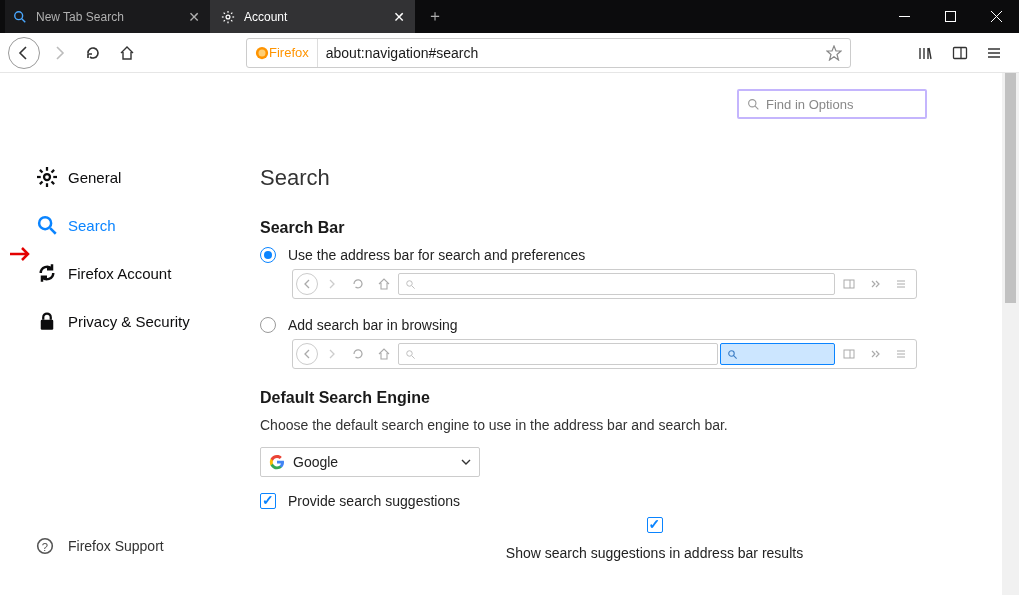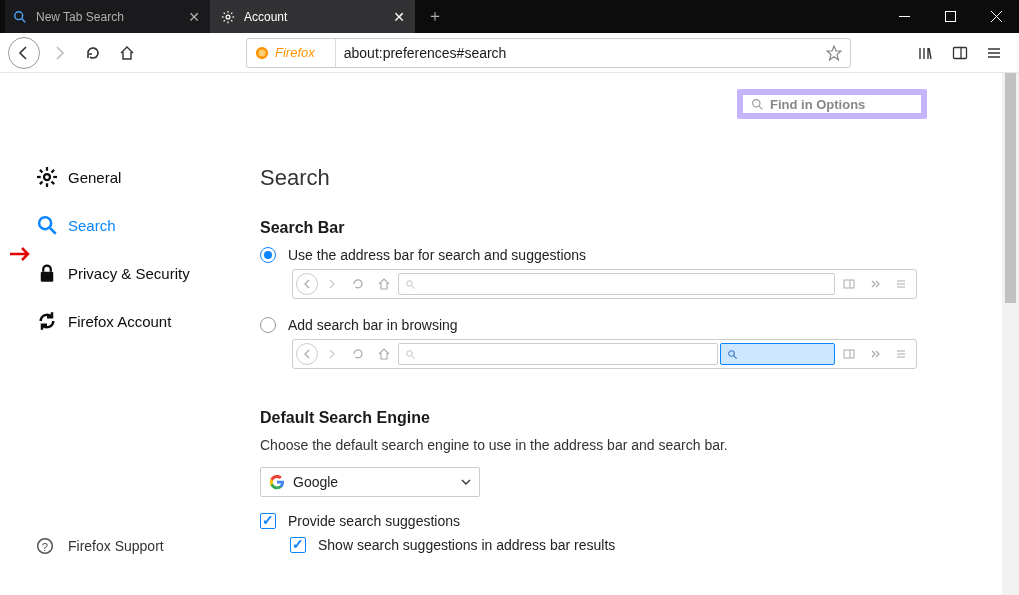--- a/index.html
+++ b/index.html
@@ -15,54 +15,54 @@
   .tab-sep { width:5px; background:#0c0c0d;}
   .newtab { width:40px; background:#0c0c0d; display:flex; align-items:center; justify-content:center; color:#b0b0b0; font-size:16px;}
   .window-controls { margin-left:auto; display:flex; }
   .window-controls div { width:46px; display:flex; align-items:center; justify-content:center; color:#fff;}
   
   .navbar { height:40px; background:#fff; border-bottom:1px solid #e6e6e6; display:flex; align-items:center; padding:0 8px; gap:4px;}
   .navbtn { width:30px; height:30px; display:flex; align-items:center; justify-content:center; color:#555; border-radius:4px;}
   .navbtn.circle { border:1px solid #9a9a9a; border-radius:50%; width:32px;height:32px;}
   .navbtn.disabled { color:#bcbcbc;}
   .urlbar { flex:0 0 605px; margin-left:100px; height:30px; border:1px solid #ccc; border-radius:3px; display:flex; align-items:center; padding:0 8px; font-size:14px; color:#333; background:#fff;}
-  .urlbar .ff-identity{display:flex;align-items:center;gap:6px;color:#ff9400;font-size:13px;padding-right:20px;border-right:1px solid #ddd;height:100%;font-style:italic;}
+  .urlbar .ff-identity{display:flex;align-items:center;gap:0;color:#ff9400;font-size:13px;padding-right:8px;border-right:1px solid #ddd;height:100%;}
   .urlbar .url-text{padding-left:8px;color:#1a1a1a;}
   .urlbar .star{margin-left:auto;color:#888;}
   .right-icons{margin-left:auto;display:flex;gap:0px;}
   .right-icons .navbtn{width:34px;}
   
   .content { position:absolute; top:73px; left:0; right:0; bottom:0; background:#fff; display:flex;}
   .sidebar { width:260px; padding-top:80px; padding-left:36px; position:relative;}
   .sidebar-item{display:flex;align-items:center;gap:10px;height:48px;font-size:15px;color:#0c0c0d;cursor:pointer;}
   .sidebar-item.active{color:#0a84ff;}
   .sidebar-item .icon{width:22px;height:22px;display:flex;align-items:center;justify-content:center;}
   .sidebar-footer{position:absolute;bottom:40px;left:36px;display:flex;align-items:center;gap:14px;font-size:14px;color:#333;}
   .red-arrow{position:absolute;}
   .arrow1{left:10px;top:173px;}
   .main { flex:1; padding-top:22px; padding-left:0px; position:relative; overflow:hidden;}
-  .find-box{position:absolute;top:16px;right:92px;width:190px;height:30px;border:6px solid #c4b5fd;border-radius:2px;display:flex;align-items:center;padding:0 8px;color:#888;font-size:13px;gap:6px;background:#fff;font-weight:bold;}
+  .find-box{position:absolute;top:16px;right:92px;width:190px;height:30px;border:2px solid #c4b5fd;border-radius:2px;display:flex;align-items:center;padding:0 8px;color:#888;font-size:13px;gap:6px;background:#fff;}
   h1.page-title{font-size:22px;font-weight:400;color:#333;margin-top:70px;margin-bottom:28px;}
   h2.section{font-size:16px;font-weight:700;color:#1a1a1a;margin:0px 0 10px;}
   .option-row{display:flex;align-items:center;gap:12px;font-size:14px;color:#222;margin:8px 0 4px;}
   .radio{width:16px;height:16px;border:1px solid #9a9a9a;border-radius:50%;position:relative;flex-shrink:0;}
   .radio.checked{border-color:#0a84ff;}
   .radio.checked::after{content:"";position:absolute;inset:3px;border-radius:50%;background:#0a84ff;}
   .mock-toolbar{margin-left:32px;margin-top:6px;margin-bottom:18px;border:1px solid #ccc;border-radius:3px;height:30px;width:625px;display:flex;align-items:center;padding:3px;gap:2px;}
   .mock-toolbar .mb-btn{width:24px;height:100%;display:flex;align-items:center;justify-content:center;color:#aaa;font-size:12px;}
   .mock-toolbar .mb-btn.circle-b{border:1px solid #ccc;border-radius:50%;width:22px;height:22px;}
   .mock-toolbar .mb-url{flex:1;height:100%;border:1px solid #ccc;border-radius:2px;display:flex;align-items:center;padding:0 6px;color:#bbb;}
   .mock-toolbar .mb-search{width:115px;height:100%;border:1px solid #0a84ff;background:#cce6ff;border-radius:2px;display:flex;align-items:center;padding:0 6px;color:#3a7cc4;}
   .mock-toolbar .mb-end{display:flex;gap:2px;align-items:center;height:100%;}
   .desc-text{font-size:14px;color:#333;margin:10px 0 14px;}
   .engine-dropdown{display:inline-flex;align-items:center;border:1px solid #ccc;border-radius:2px;height:30px;width:220px;padding:0 8px;font-size:14px;color:#222;gap:8px;position:relative;}
   .engine-dropdown .caret{margin-left:auto;}
   .checkbox{width:16px;height:16px;border:1px solid #0a84ff;border-radius:2px;position:relative;flex-shrink:0;}
   .checkbox.checked::after{content:"✓";position:absolute;top:-2px;left:1px;font-size:14px;color:#0a84ff;font-weight:bold;}
-  .indent{margin-left:30px;}
+  .indent{margin-left:30px;flex-direction:column;}
   .scrollb{position:absolute;right:0;top:73px;bottom:0;width:17px;background:#f1f1f1;}
   .scrollb::before{content:"";position:absolute;top:0;left:3px;width:11px;height:230px;background:#c1c1c1;border-radius:0px;}
   svg{display:block;}
 </style>
 </head>
 <body>
 
 <div class="titlebar">
   <div class="tab-sep"></div>
   <div class="tab inactive">
@@ -138,21 +138,21 @@
       </svg>
     </div>
   <div class="urlbar">
     <span class="ff-identity">
       <svg width="14" height="14" viewBox="0 0 16 16">
           <circle cx="8" cy="8" r="7" fill="#ff9400"></circle>
           <circle cx="8" cy="8" r="4" fill="#ffcf74"></circle>
         </svg>
       <span>Firefox</span>
     </span>
-    <span class="url-text">about:preferences#search</span>
+    <span class="url-text">about:navigation#search</span>
     <span class="star">
       <svg width="16" height="16">
           <path d="M8 1 L10 6 L15 6 L11 9.5 L12.5 15 L8 11.8 L3.5 15 L5 9.5 L1 6 L6 6 Z" fill="none" stroke="#888" stroke-width="1.2"></path>
         </svg>
     </span>
   </div>
   <div class="right-icons">
     <div class="navbtn">
         <svg width="16" height="16">
           <path d="M2 14V3 M6 14V3 M10 14V3 M13 14 L11 3" stroke="#333" stroke-width="1.4" fill="none"></path>
@@ -203,36 +203,36 @@
           <svg width="20" height="20" viewBox="0 0 16 16">
             <circle cx="6.5" cy="6.5" r="4.8" fill="none" stroke="#0a84ff" stroke-width="2"></circle>
             <line x1="10.5" y1="10.5" x2="15" y2="15" stroke="#0a84ff" stroke-width="2"></line>
           </svg>
         </span>
       <span>Search</span>
     </div>
     <div class="sidebar-item">
       <span class="icon">
           <svg width="20" height="20" viewBox="0 0 16 16">
-            <rect x="3" y="7" width="10" height="8" rx="1" fill="#0c0c0d"></rect>
-            <path d="M5 7 V5 a3 3 0 0 1 6 0 V7" fill="none" stroke="#0c0c0d" stroke-width="1.8"></path>
-          </svg>
-        </span>
-      <span>Privacy &amp; Security</span>
-    </div>
-    <div class="sidebar-item">
-      <span class="icon">
-          <svg width="20" height="20" viewBox="0 0 16 16">
             <path d="M3 8 a5 5 0 0 1 9 -3" fill="none" stroke="#0c0c0d" stroke-width="2"></path>
             <path d="M13 8 a5 5 0 0 1 -9 3" fill="none" stroke="#0c0c0d" stroke-width="2"></path>
             <path d="M12 1 L12 5 L8 5" fill="none" stroke="#0c0c0d" stroke-width="2"></path>
             <path d="M4 15 L4 11 L8 11" fill="none" stroke="#0c0c0d" stroke-width="2"></path>
           </svg>
         </span>
       <span>Firefox Account</span>
+    </div>
+    <div class="sidebar-item">
+      <span class="icon">
+          <svg width="20" height="20" viewBox="0 0 16 16">
+            <rect x="3" y="7" width="10" height="8" rx="1" fill="#0c0c0d"></rect>
+            <path d="M5 7 V5 a3 3 0 0 1 6 0 V7" fill="none" stroke="#0c0c0d" stroke-width="1.8"></path>
+          </svg>
+        </span>
+      <span>Privacy &amp; Security</span>
     </div>
     <div class="sidebar-footer">
       <span>
           <svg width="18" height="18" viewBox="0 0 16 16">
             <circle cx="8" cy="8" r="6.5" fill="none" stroke="#555" stroke-width="1.4"></circle>
             <text x="8" y="12" font-size="10" text-anchor="middle" fill="#555">?</text>
           </svg>
         </span>
       <span>Firefox Support</span>
     </div>
@@ -246,21 +246,21 @@
         </svg>
       <span>Find in Options</span>
     </div>
 
     <h1 class="page-title">Search</h1>
 
     <h2 class="section">Search Bar</h2>
 
     <div class="option-row">
       <span class="radio checked"></span>
-      <span>Use the address bar for search and suggestions</span>
+      <span>Use the address bar for search and preferences</span>
     </div>
     <div class="mock-toolbar">
       <span class="mb-btn circle-b">
           <svg width="10" height="10">
             <path d="M7 1 L3 5 L7 9" fill="none" stroke="#aaa" stroke-width="1.3"></path>
           </svg>
         </span>
       <span class="mb-btn">
           <svg width="10" height="10">
             <path d="M3 1 L7 5 L3 9" fill="none" stroke="#ccc" stroke-width="1.3"></path>
@@ -356,21 +356,21 @@
         <span class="mb-btn">
             <svg width="12" height="12">
               <line x1="2" y1="3" x2="10" y2="3" stroke="#aaa"></line>
               <line x1="2" y1="6" x2="10" y2="6" stroke="#aaa"></line>
               <line x1="2" y1="9" x2="10" y2="9" stroke="#aaa"></line>
             </svg>
           </span>
       </span>
     </div>
 
-    <h2 class="section" style="margin-top:40px">Default Search Engine</h2>
+    <h2 class="section" style="margin-top:20px">Default Search Engine</h2>
     <div class="desc-text">Choose the default search engine to use in the address bar and search bar.</div>
 
     <div style="display:flex;align-items:center;gap:10px;position:relative;">
 
       <div class="engine-dropdown">
         <svg width="16" height="16" viewBox="0 0 48 48">
           <path fill="#4285F4" d="M45 24.5c0-1.6-.1-3.1-.4-4.5H24v8.5h11.8c-.5 2.8-2 5.1-4.3 6.7v5.6h7C42.6 37 45 31.3 45 24.5z"></path>
           <path fill="#34A853" d="M24 46c5.8 0 10.7-1.9 14.2-5.2l-7-5.6c-1.9 1.3-4.4 2.1-7.2 2.1-5.6 0-10.3-3.8-12-8.8H4.8v5.7C8.3 41.3 15.6 46 24 46z"></path>
           <path fill="#FBBC05" d="M12 28.5c-.5-1.3-.7-2.7-.7-4.2s.3-2.9.7-4.2v-5.7H4.8C3.3 17.6 2.5 20.9 2.5 24.3s.8 6.7 2.3 9.9L12 28.5z"></path>
           <path fill="#EA4335" d="M24 11.7c3.2 0 6 1.1 8.2 3.2l6.1-6.1C34.6 5 29.8 3 24 3 15.6 3 8.3 7.7 4.8 14.5L12 20.1c1.7-5 6.4-8.4 12-8.4z"></path>

